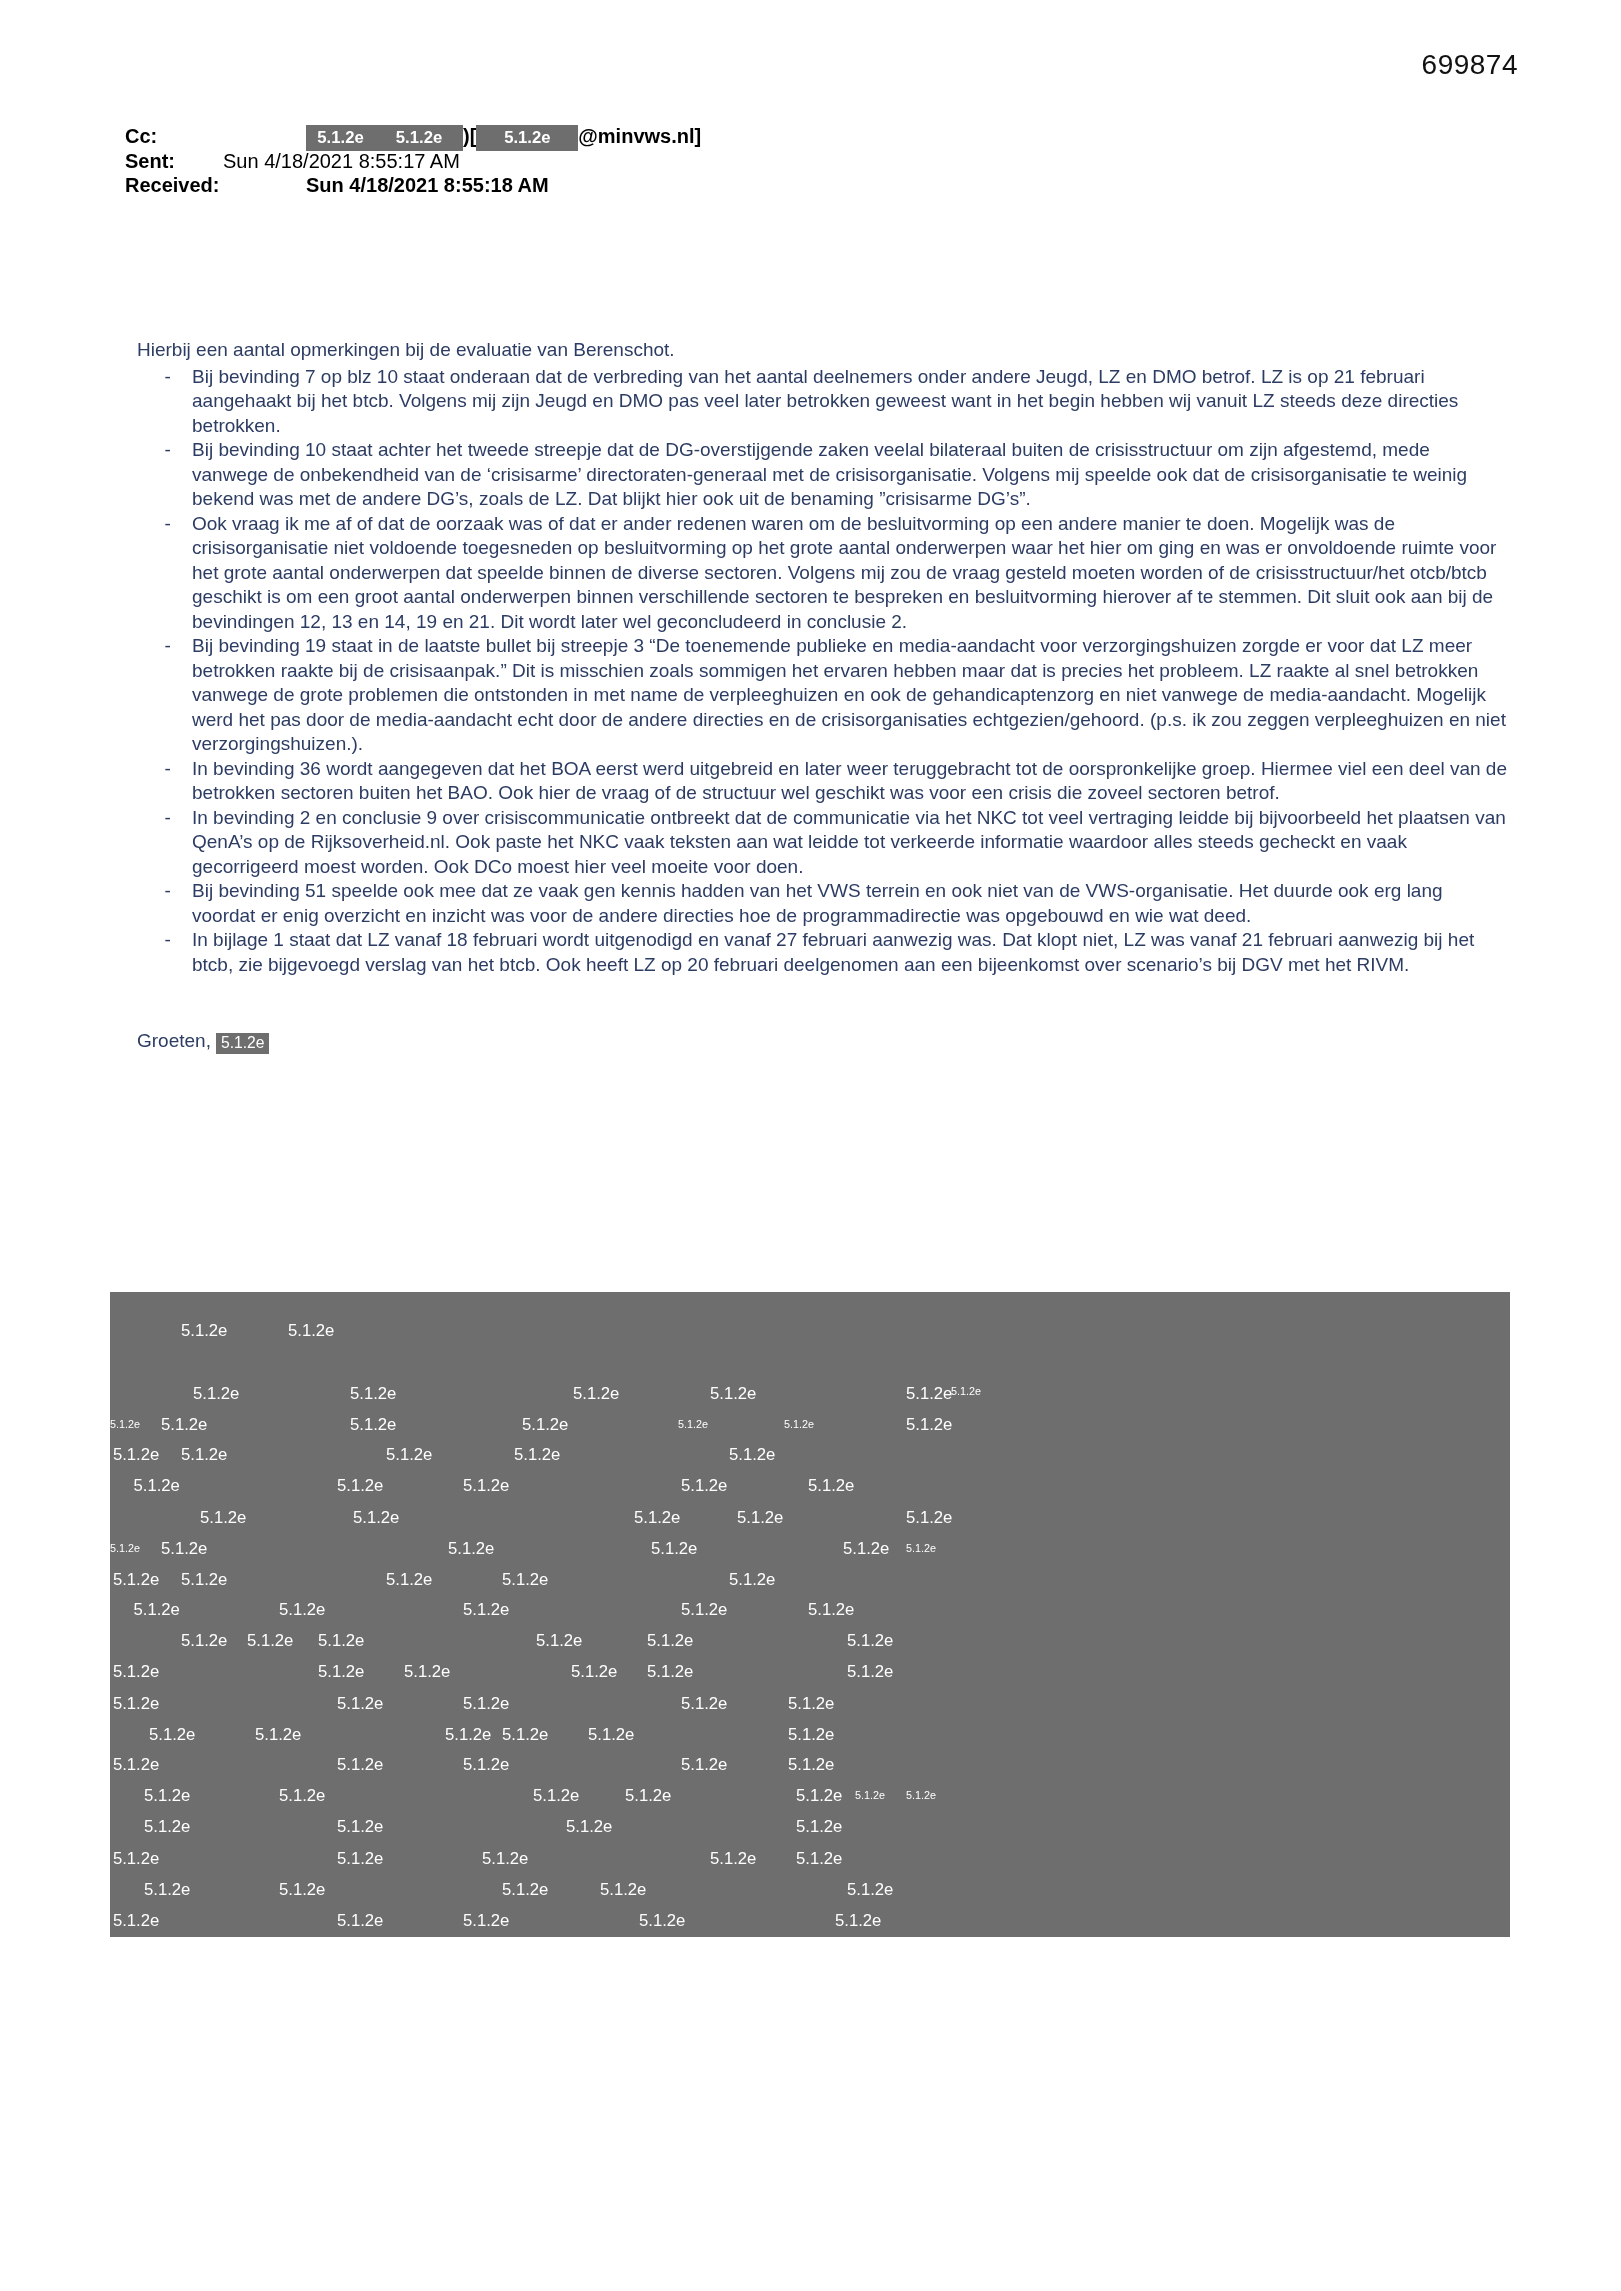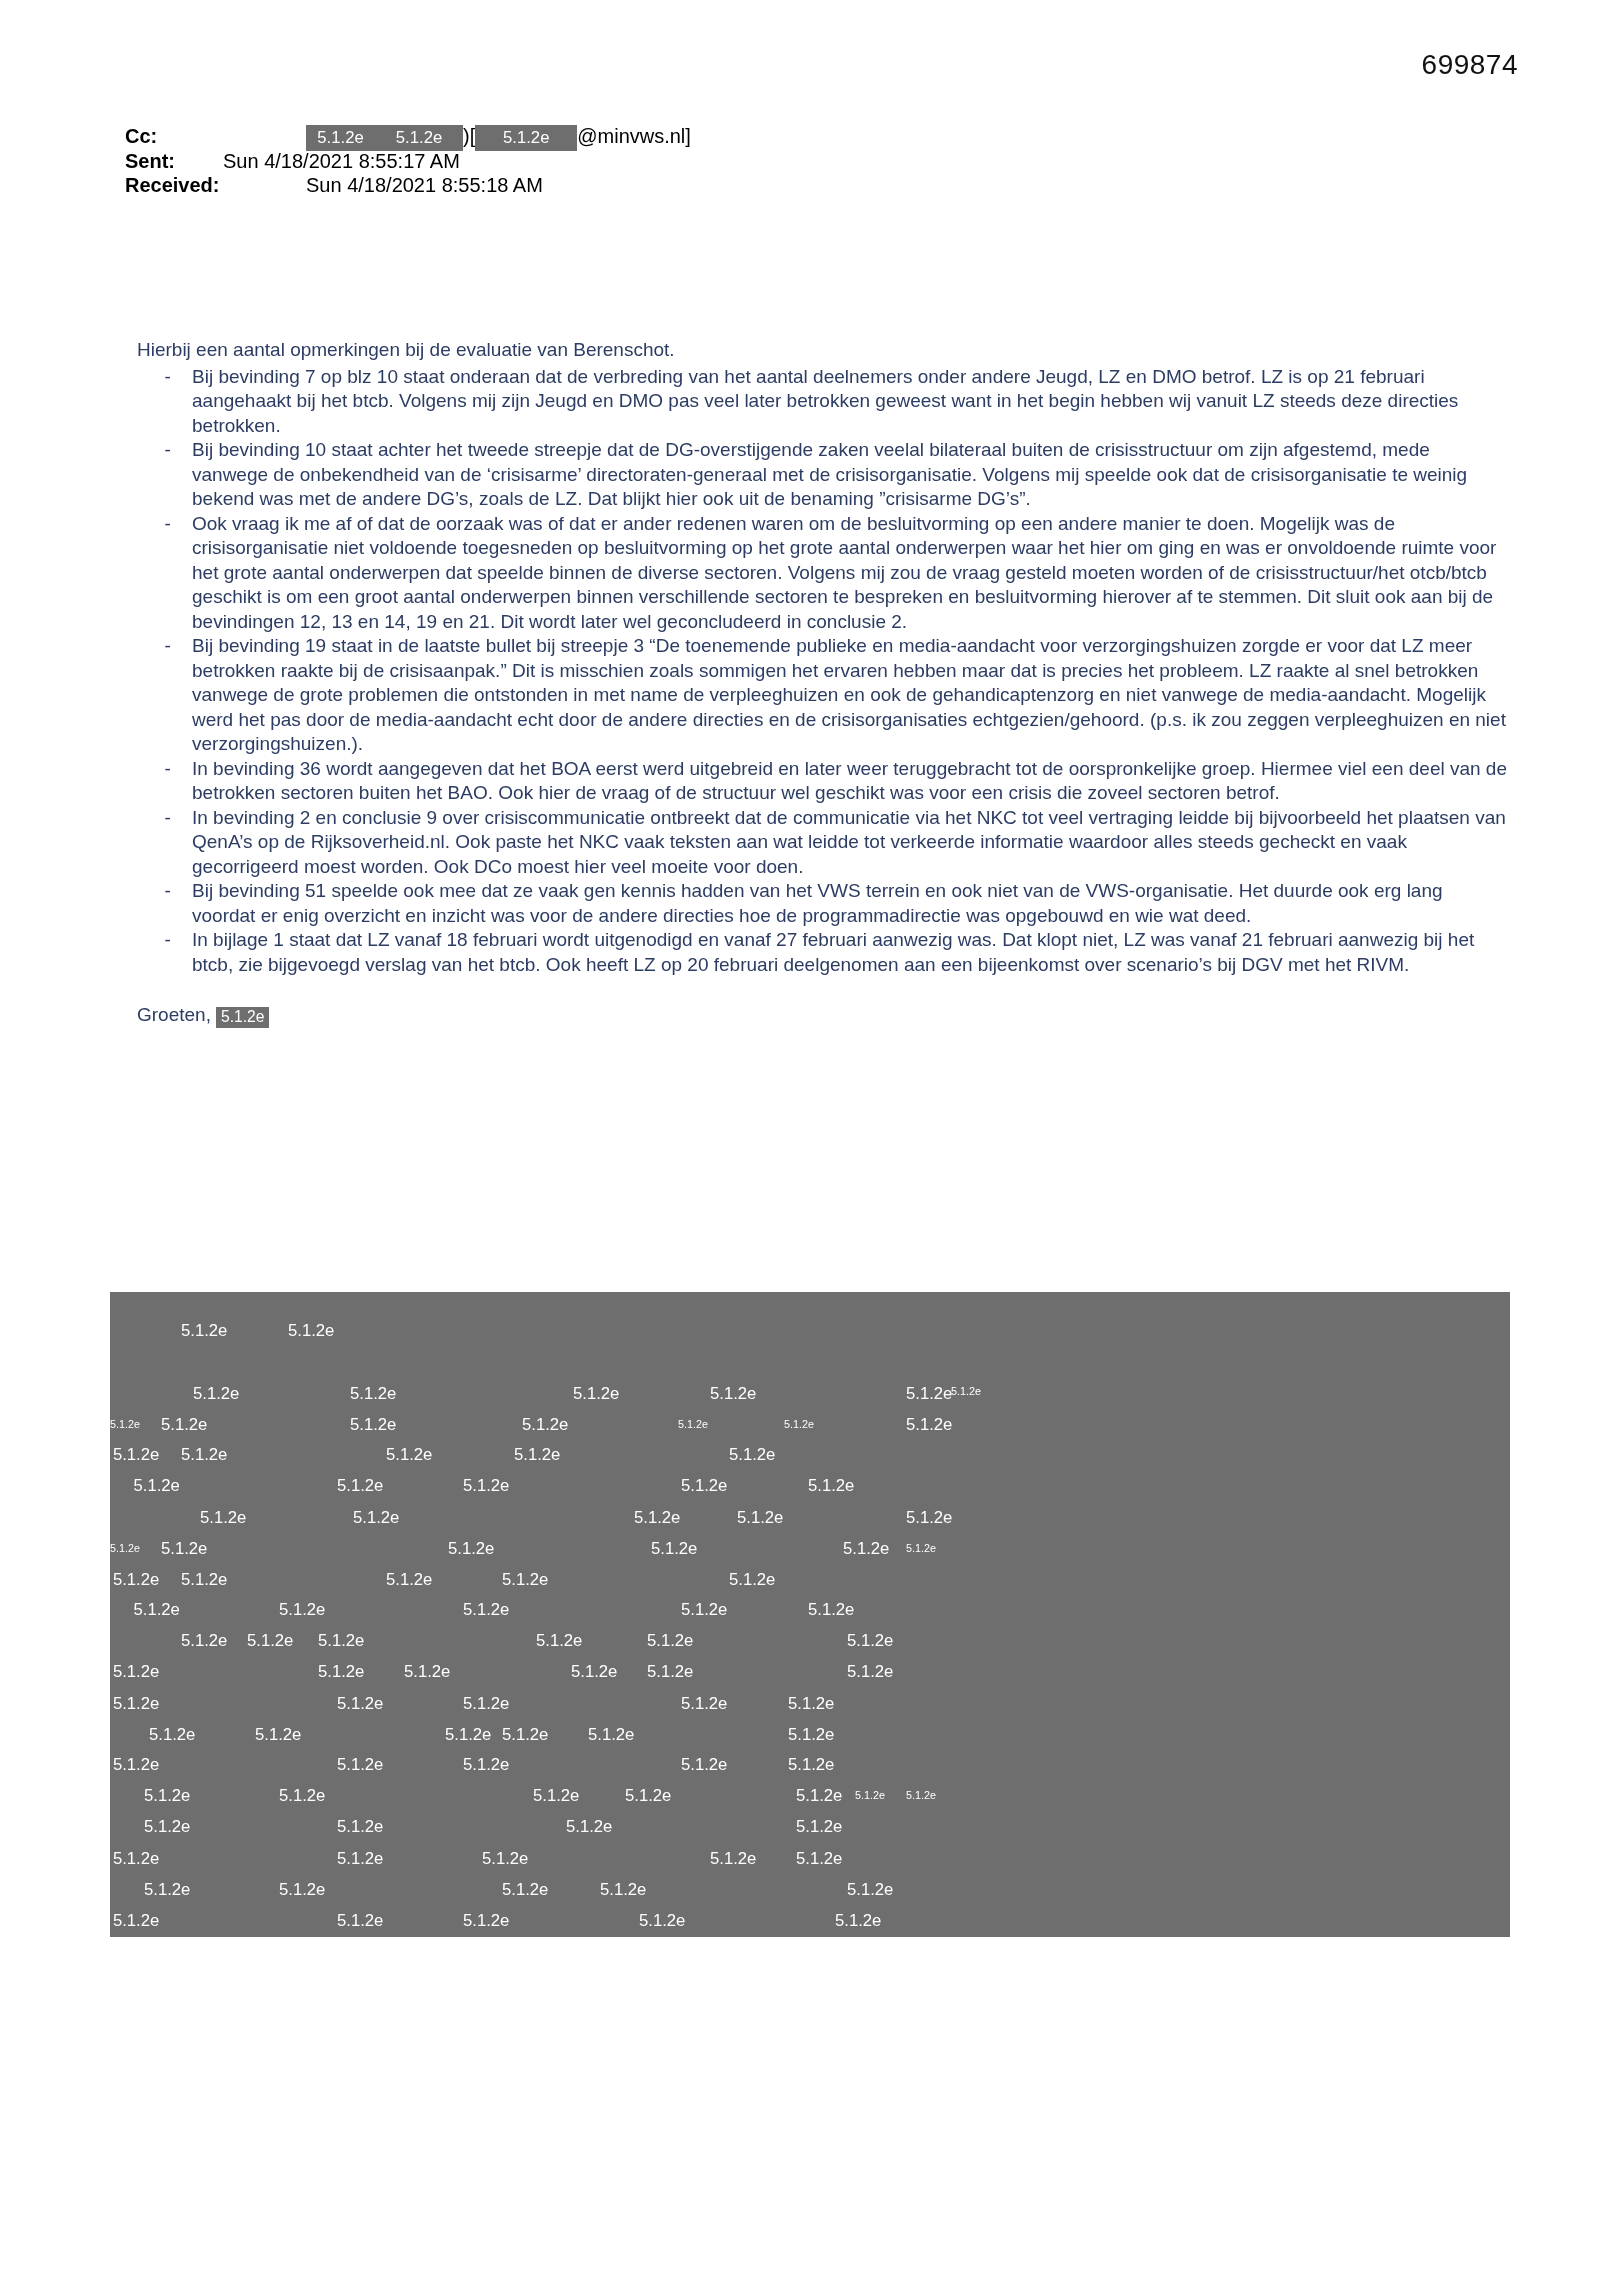--- a/index.html
+++ b/index.html
@@ -52,21 +52,21 @@
     top: 0;
     font-weight: bold;
     font-size: 20px;
   }
   .hvalue {
     position: absolute;
     left: 98px;
     top: 0;
     font-size: 20px;
   }
-  .hvalue.indented { left: 181px; }
+  .hvalue.indented { left: 181px; font-weight: bold; }
 
   
   .redact {
     display: inline-block;
     background: #6e6e6e;
     color: #ffffff;
     font-family: "Liberation Sans", sans-serif;
     text-align: center;
     vertical-align: baseline;
     line-height: 1.15;
@@ -126,21 +126,21 @@
     text-align: left;
   }
   ul.bullets > li::before {
     content: "-";
     position: absolute;
     left: 27.4px;
     top: 0;
     color: #2c3c63;
   }
   .sign {
-    margin-top: 26px;
+    margin-top: 52px;
     white-space: nowrap;
   }
   .sign .redact {
     width: 53px;
     font-size: 15.7px;
     padding: 1px 0 2px 0;
     position: relative;
     top: 1px;
   }
 

